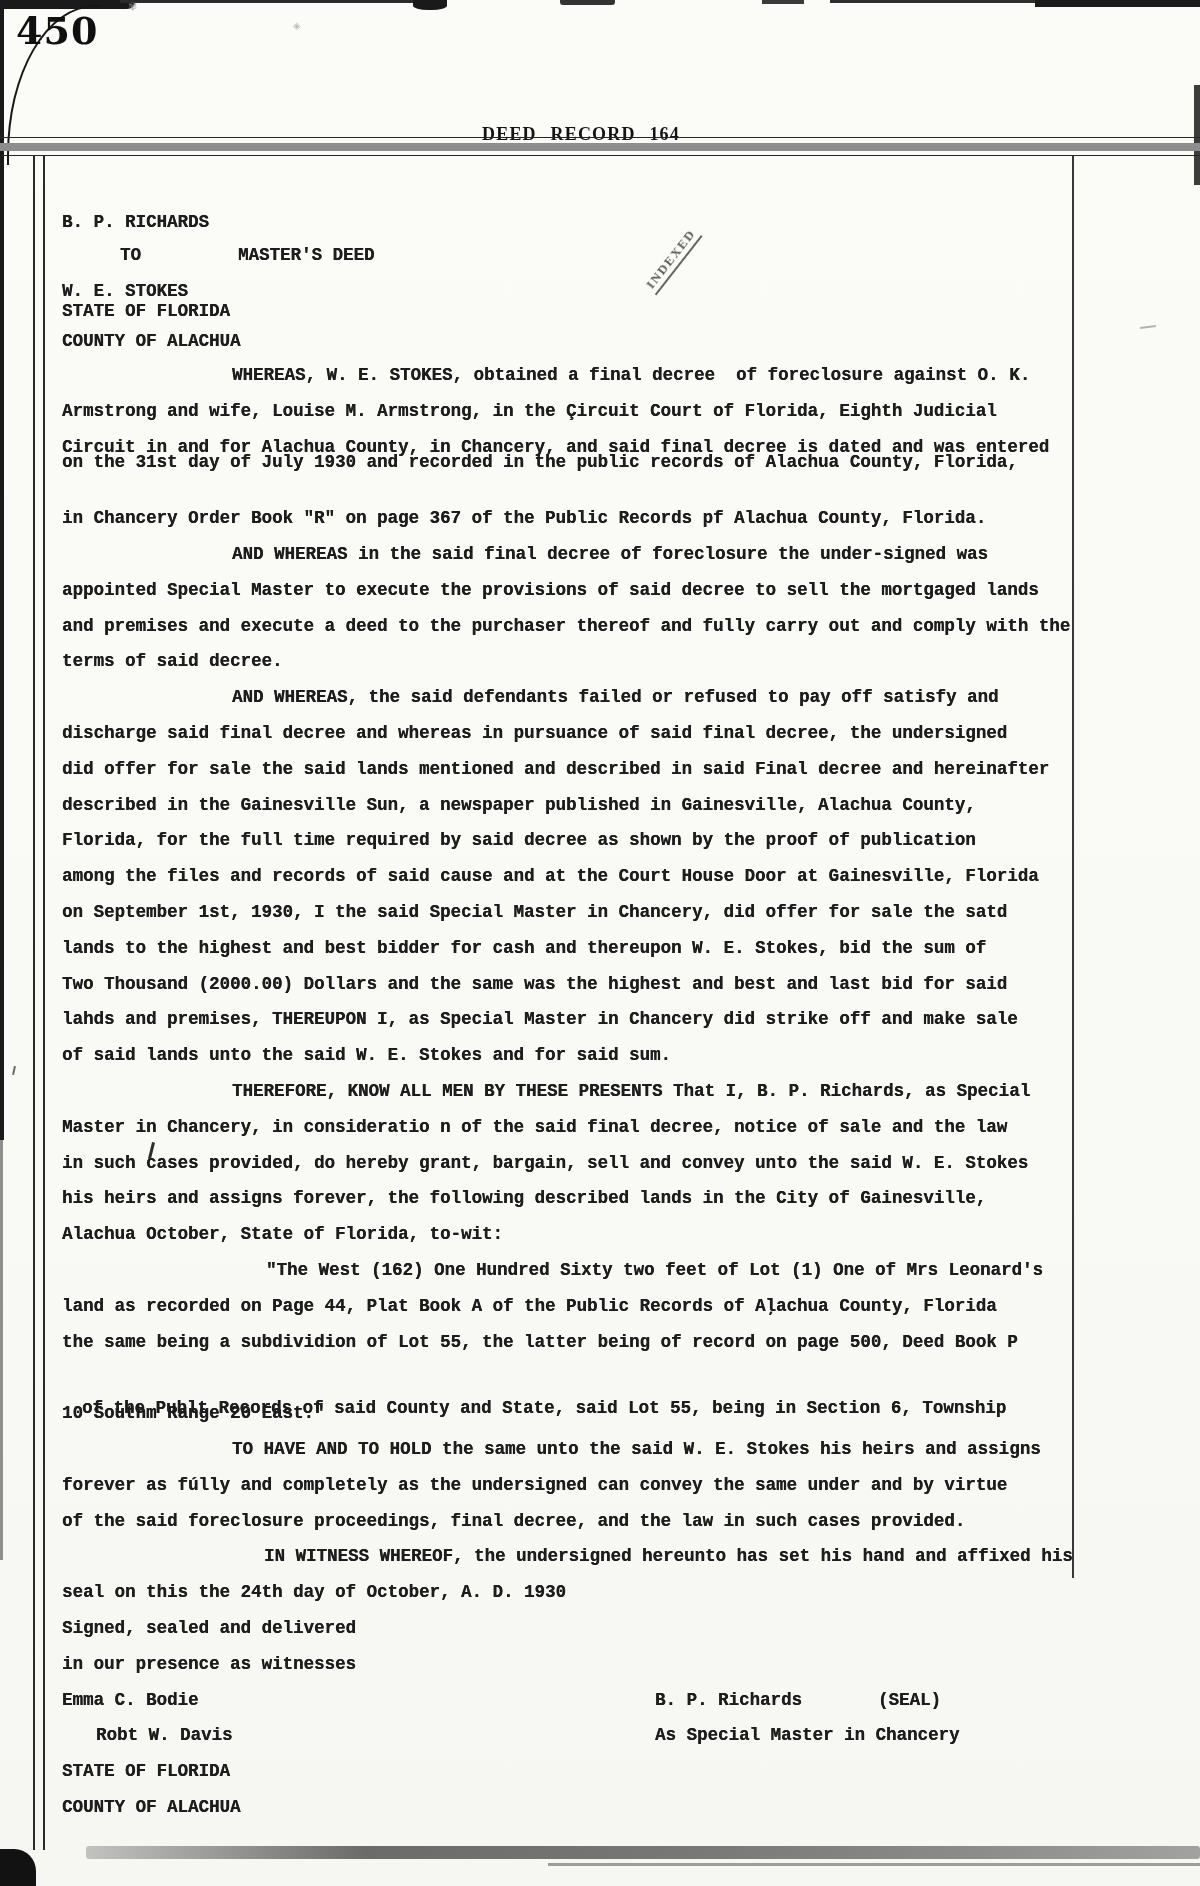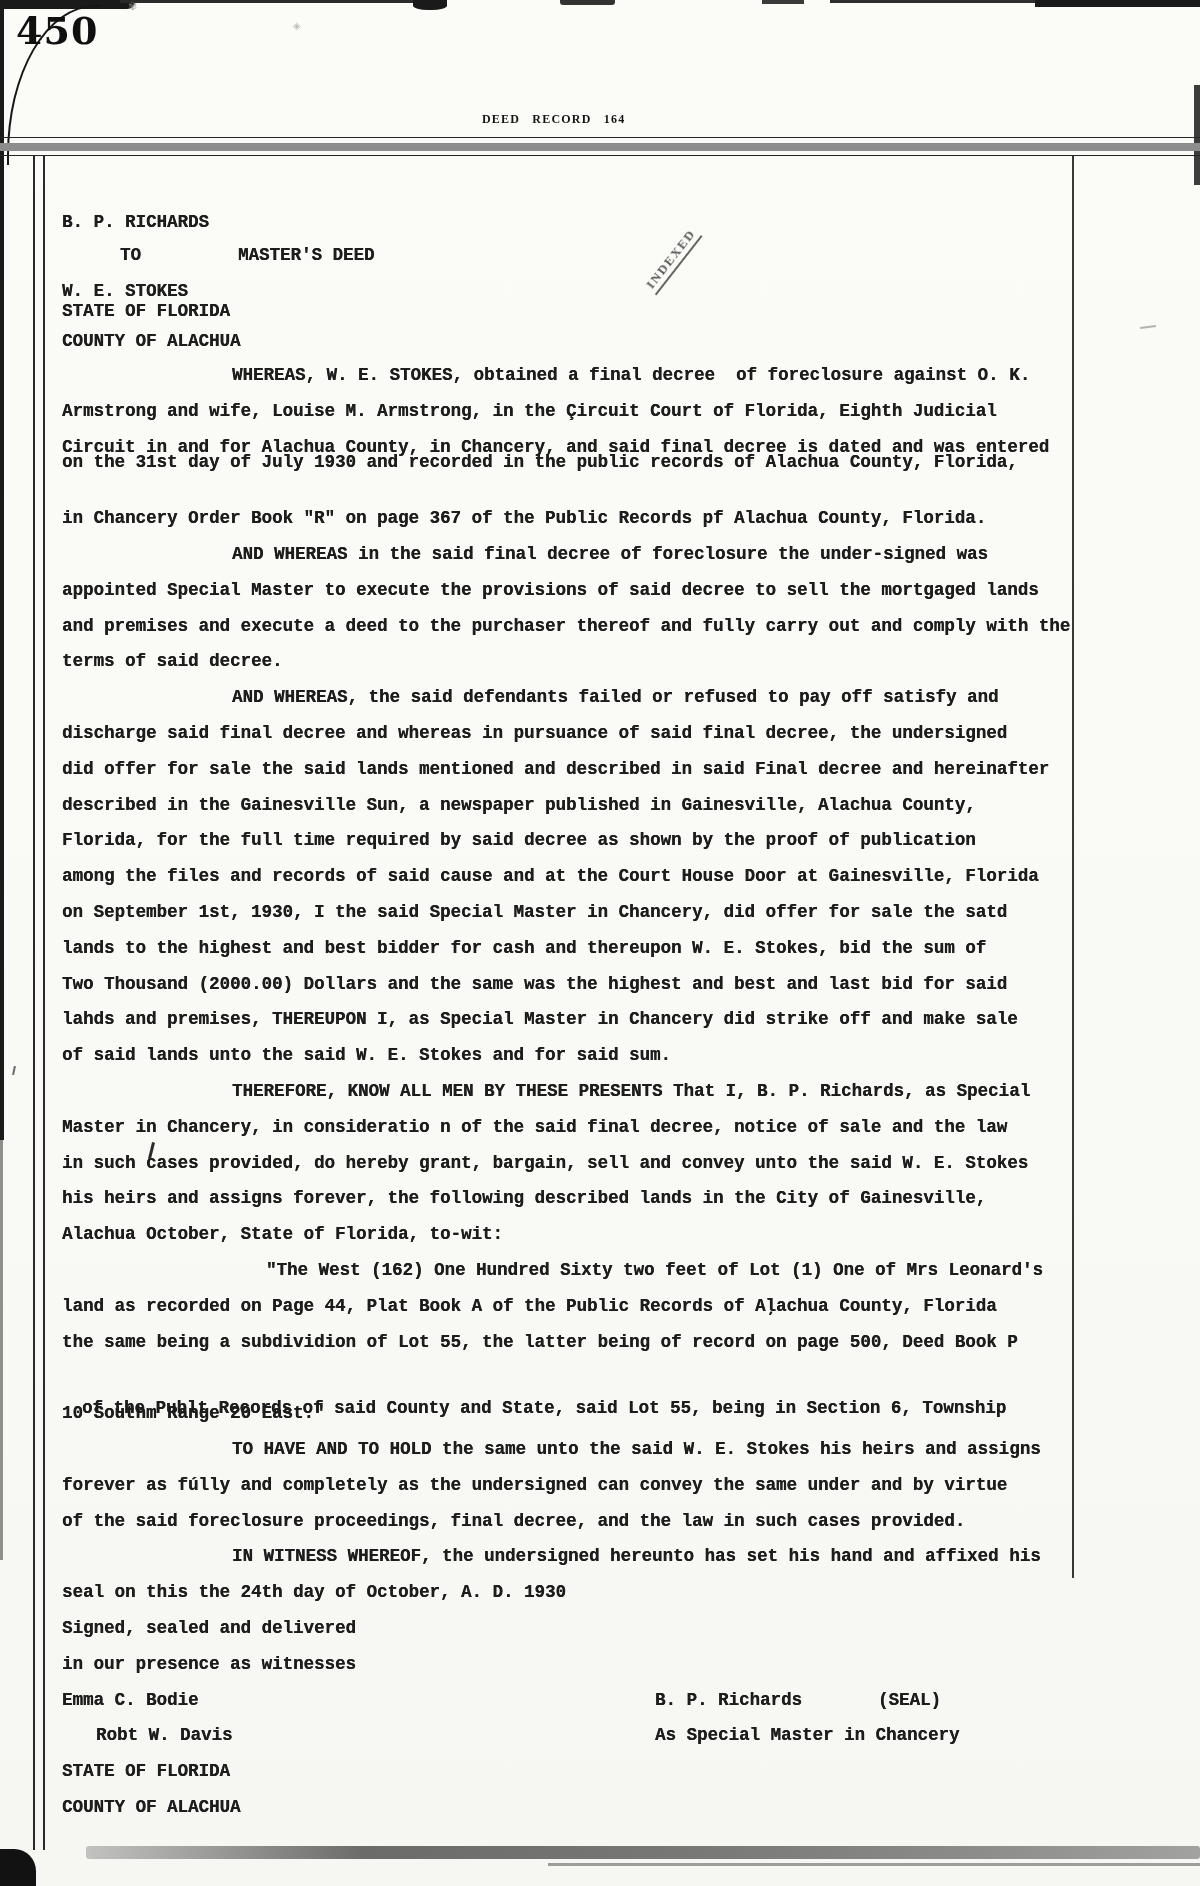--- a/index.html
+++ b/index.html
@@ -19,22 +19,22 @@
   .line{left:62px}
   .ind{left:232px}
   .indq{left:266px}
   
   .page-num{
     position:absolute;left:16px;top:8px;
     font-family:"DejaVu Serif","Liberation Serif",serif;
     font-weight:700;font-size:38px;color:#101010;letter-spacing:1px;
   }
   .header{
-    position:absolute;left:482px;top:112px;white-space:pre;
-    font-family:"Liberation Serif",serif;font-weight:700;font-size:12px;
+    position:absolute;left:482px;top:124px;white-space:pre;
+    font-family:"Liberation Serif",serif;font-weight:700;font-size:18px;
     color:#141414;letter-spacing:1.2px;word-spacing:8px;
   }
   .stamp{
     position:absolute;left:672px;top:260px;
     transform:translate(-50%,-50%) rotate(-52deg);
     font-family:"Liberation Serif",serif;font-weight:700;font-size:13px;
     color:#3f3f3f;letter-spacing:1.6px;border-bottom:2px solid #4a4a4a;
     padding:0 2px 1px 2px;opacity:.85;filter:blur(.3px);
   }
   
@@ -123,21 +123,21 @@
     <div class="tw line" style="top: 1190.4px;">his heirs and assigns forever, the following described lands in the City of Gainesville,</div>
     <div class="tw line" style="top: 1226.2px;">Alachua October, State of Florida, to-wit:</div>
     <div class="tw line indq" style="top: 1262px;">"The West (162) One Hundred Sixty two feet of Lot (1) One of Mrs Leonard's</div>
     <div class="tw line" style="top: 1297.8px;">land as recorded on Page 44, Plat Book A of the Public Records of Aļachua County, Florida</div>
     <div class="tw line" style="top: 1333.6px;">the same being a subdividion of Lot 55, the latter being of record on page 500, Deed Book P</div>
     <div class="tw line" style="top: 1400px; margin-left: 20px;">of the Publt Records of said County and State, said Lot 55, being in Section 6, Township</div>
     <div class="tw line" style="top: 1405.2px;">10 Southm Range 20 East."</div>
     <div class="tw line ind" style="top: 1441px;">TO HAVE AND TO HOLD the same unto the said W. E. Stokes his heirs and assigns</div>
     <div class="tw line" style="top: 1476.8px;">forever as fúlly and completely as the undersigned can convey the same under and by virtue</div>
     <div class="tw line" style="top: 1512.6px;">of the said foreclosure proceedings, final decree, and the law in such cases provided.</div>
-    <div class="tw line ind" style="top: 1548.4px;">IN WITNESS WHEREOF, the undersigned hereunto has set his hand and affixed his</div>
+    <div class="tw line ind" style="top: 1548.4px; margin-left: 32px;">IN WITNESS WHEREOF, the undersigned hereunto has set his hand and affixed his</div>
     <div class="tw line" style="top: 1584.2px;">seal on this the 24th day of October, A. D. 1930</div>
     <div class="tw line" style="top: 1620px;">Signed, sealed and delivered</div>
     <div class="tw line" style="top: 1655.8px;">in our presence as witnesses</div>
     <div class="tw line" style="top: 1691.6px;">Emma C. Bodie</div>
     <div class="tw" style="top: 1691.6px; left: 655px;">B. P. Richards</div>
     <div class="tw" style="top: 1691.6px; left: 878px;">(SEAL)</div>
     <div class="tw line" style="top: 1727.4px; margin-left: 34px;">Robt W. Davis</div>
     <div class="tw" style="top: 1727.4px; left: 655px;">As Special Master in Chancery</div>
     <div class="tw line" style="top: 1763.2px;">STATE OF FLORIDA</div>
     <div class="tw line" style="top: 1799px;">COUNTY OF ALACHUA</div>

